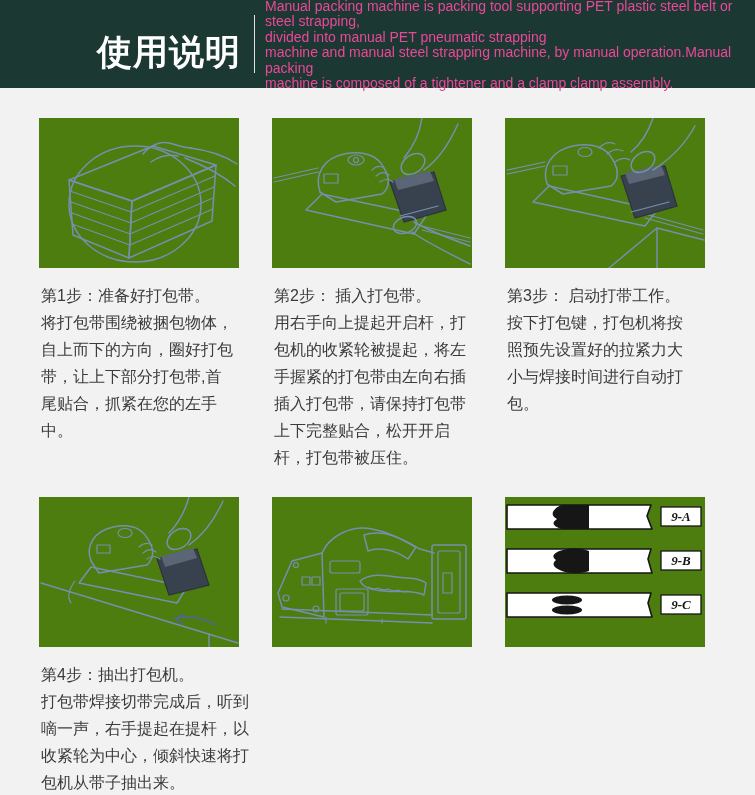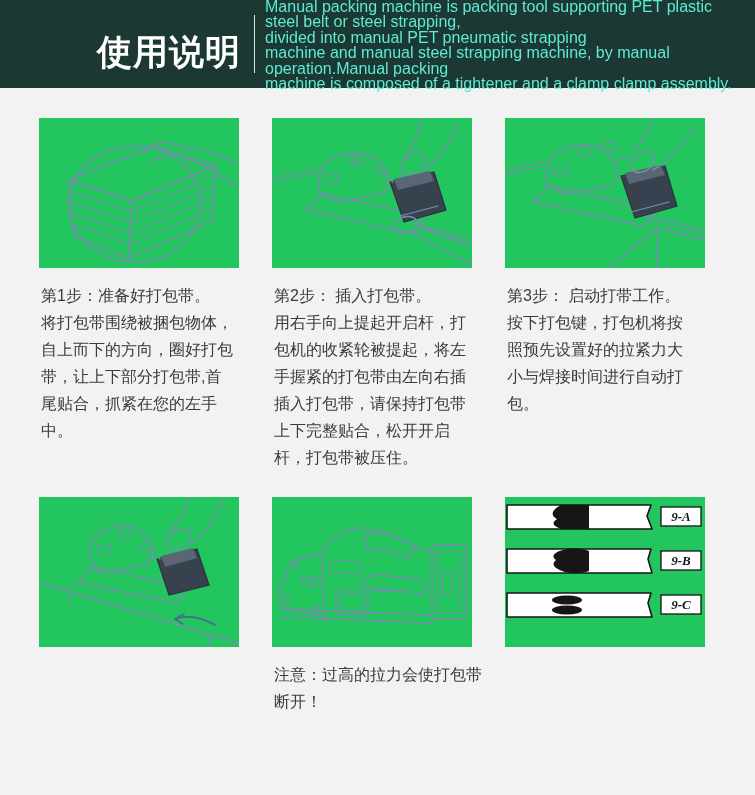--- a/index.html
+++ b/index.html
@@ -28,38 +28,38 @@
     white-space: nowrap;
   }
   .hdivider {
     width: 1px; height: 58px;
     background: rgba(255,255,255,0.85);
     margin: 0 10px 0 13px;
     flex: none;
   }
   .hdesc {
     white-space: pre-line;
-    color: #5eead4;
-    font-size: 16px;
+    color: #ec4899;
+    font-size: 14px;
     line-height: 15.5px;
     margin: 2px 6px 0 0;
     flex: 1;
   }
 
   
   .grid {
     display: grid;
     grid-template-columns: 233px 233px 245px;
     padding: 30px 0 0 39px;
     row-gap: 26px;
   }
   .cell { width: 233px; }
   .imgbox {
     width: 200px; height: 150px;
-    background: #22c55e;
+    background: #4d7c0f;
     margin: 0;
   }
   .imgbox svg { display: block; width: 200px; height: 150px; }
   .caption {
     white-space: pre-line;
     font-size: 16px;
     line-height: 27px;
     color: #3b3b3b;
     margin: 14px 0 0 2px;
   }
@@ -244,20 +244,25 @@
             <path class="skt" d="M104,56 q7,-6 13,-1"></path>
             <path class="skt" d="M108,62 q7,-5 13,0"></path>
           </g>
           <g>
             <path class="skd" d="M176,128 C162,120 148,118 136,122"></path>
             <path class="skd" d="M136,122 L145,117"></path>
             <path class="skd" d="M136,122 L144,127"></path>
           </g>
         </svg>
       </figure>
+      <p class="caption">第4步：抽出打包机。
+打包带焊接切带完成后，听到
+嘀一声，右手提起在提杆，以
+收紧轮为中心，倾斜快速将打
+包机从带子抽出来。</p>
     </section>
 
     <section class="cell">
       <figure class="imgbox">
         <svg viewBox="0 0 200 150">
           <defs>
             <pattern id="hx" width="7" height="7" patternUnits="userSpaceOnUse">
               <path d="M0,7 L7,0" stroke="#92a3bd" stroke-width="1"></path>
               <path d="M0,0 L7,7" stroke="#92a3bd" stroke-width="1"></path>
             </pattern>
@@ -287,22 +292,20 @@
             <rect class="skt" x="171" y="76" width="9" height="20"></rect>
           </g>
           <g>
             <path class="sk" d="M10,112 L160,118"></path>
             <path class="sk" d="M8,120 L160,126"></path>
             <path class="skt" d="M54,120 L54,126"></path>
             <path class="skt" d="M110,122 L110,126"></path>
           </g>
         </svg>
       </figure>
-      <p class="caption">注意：过高的拉力会使打包带
-断开！</p>
     </section>
 
     <section class="cell">
       <figure class="imgbox">
         <svg viewBox="0 0 200 150">
           <g>
             <path class="band" d="M2,8 L146,8 L142,19 L147,32 L2,32 Z"></path>
             <path class="ink" d="M56,8 L84,8 L84,32 L56,32 C48,29 46,26 52,22 C44,18 48,12 56,8 Z"></path>
             <rect class="lblbox" x="156" y="10" width="40" height="19"></rect>
             <text class="lbltxt" x="176" y="24" text-anchor="middle">9-A</text>

